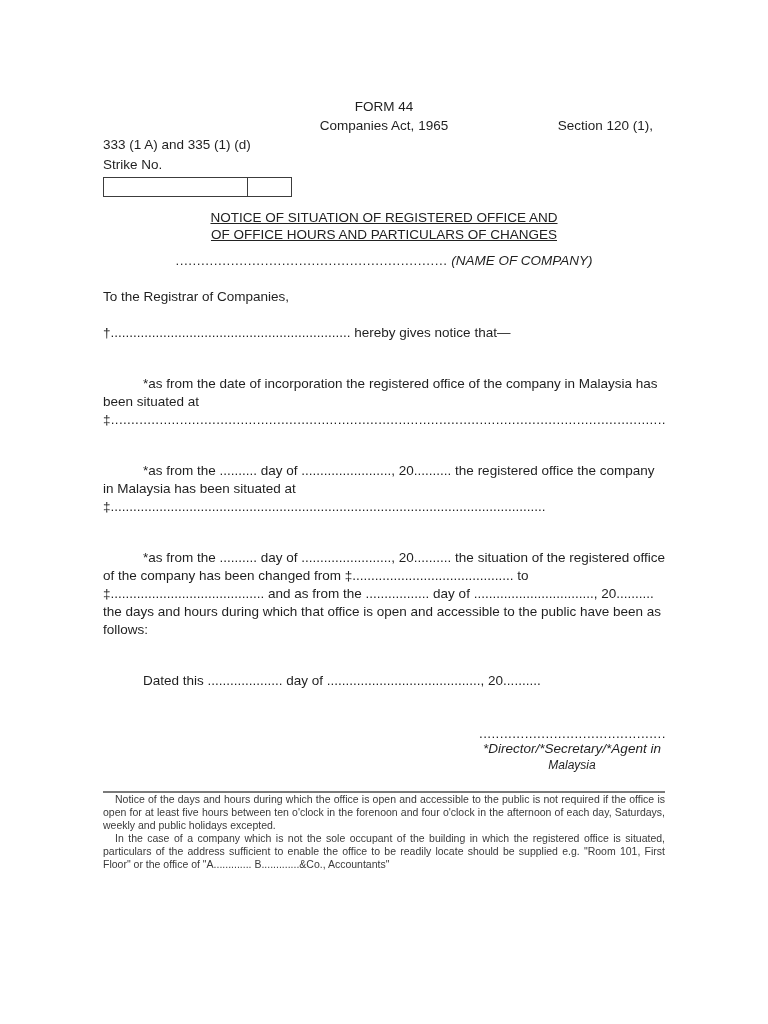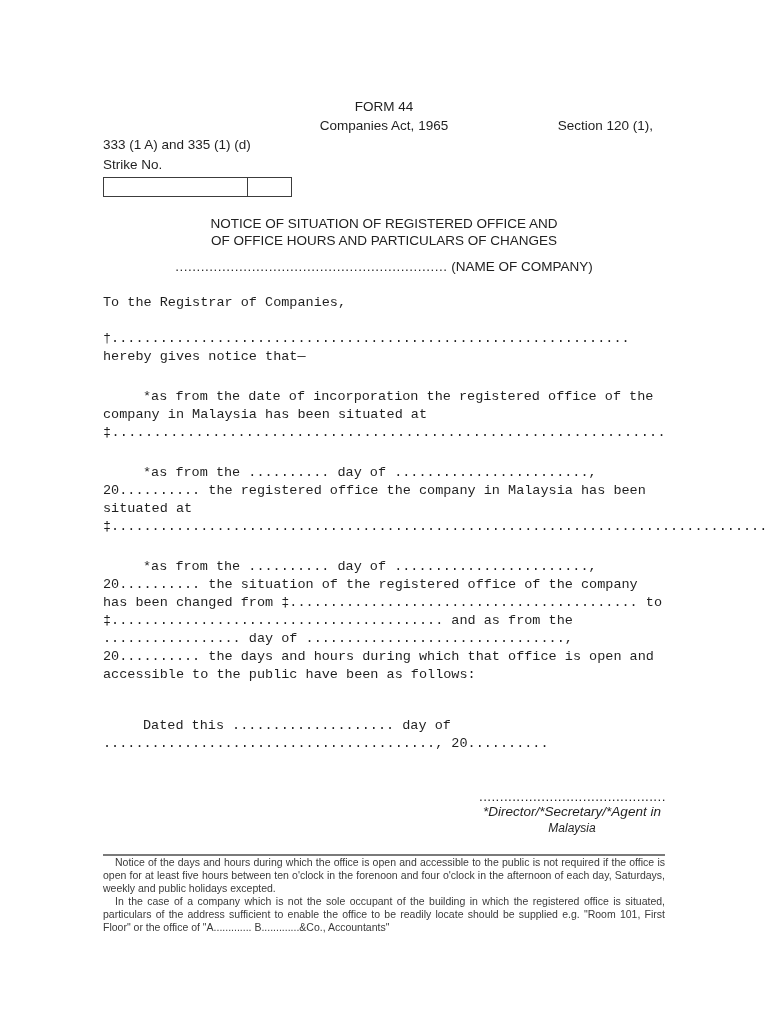--- a/index.html
+++ b/index.html
@@ -11,47 +11,47 @@
     color: #1f1f1f;
     overflow: hidden;
   }
   .page {
     position: relative;
     width: 768px;
     height: 787px;
     padding: 97px 103px 0 103px;
     background: #ffffff;
   }
-  .t13 { font-size: 13.5px; line-height: 18px; font-family: Liberation Mono, monospace; }
+  .t13 { font-size: 13.5px; line-height: 18px; }
 
   .form-no { font-size: 13.5px; line-height: 19px; text-align: center; }
   .act-row { position: relative; font-size: 13.5px; line-height: 19px; }
   .act-title { text-align: center; }
   .section-abs { position: absolute; right: 12px; top: 0; font-style: normal; }
   .section-2 { font-size: 13.5px; line-height: 19px; text-align: left; }
 
   .company-no-label { font-size: 13.5px; line-height: 19px; margin-top: 1px; }
   .company-no-box {
     margin-top: 3px;
     width: 189px; height: 20px;
     display: flex;
     border: 1px solid #3c3c3c;
   }
   .company-no-box .cell-a { width: 144px; border-right: 1px solid #3c3c3c; }
   .company-no-box .cell-b { flex: 1; }
 
-  .doc-title { margin-top: 19px; font-size: 13.5px; line-height: 16.5px; text-align: center; color: #222; }
+  .doc-title { margin-top: 13px; font-size: 13.5px; line-height: 16.5px; text-align: center; color: #222; text-decoration: underline; }
   .name-line { margin-top: 9px; font-size: 13.5px; line-height: 18px; text-align: center; }
   .name-line .dots { letter-spacing: 0.5px; color: #2c2c2c; }
-  .name-line .co-name { }
+  .name-line .co-name { font-style: italic; }
 
   .salutation { margin-top: 18px; }
   .intro-line { margin-top: 18px; }
 
-  .para { margin-top: 22px; text-indent: 40px; }
+  .para { margin-top: 33px; text-indent: 40px; }
   .blank-full { text-indent: 0; letter-spacing: 0.3px; overflow: hidden; white-space: nowrap; }
 
   .dated-line { margin-top: 33px; text-indent: 40px; }
 
   .sig-block {
     margin-top: 37px;
     margin-left: auto;
     width: 186px;
     text-align: center;
   }

